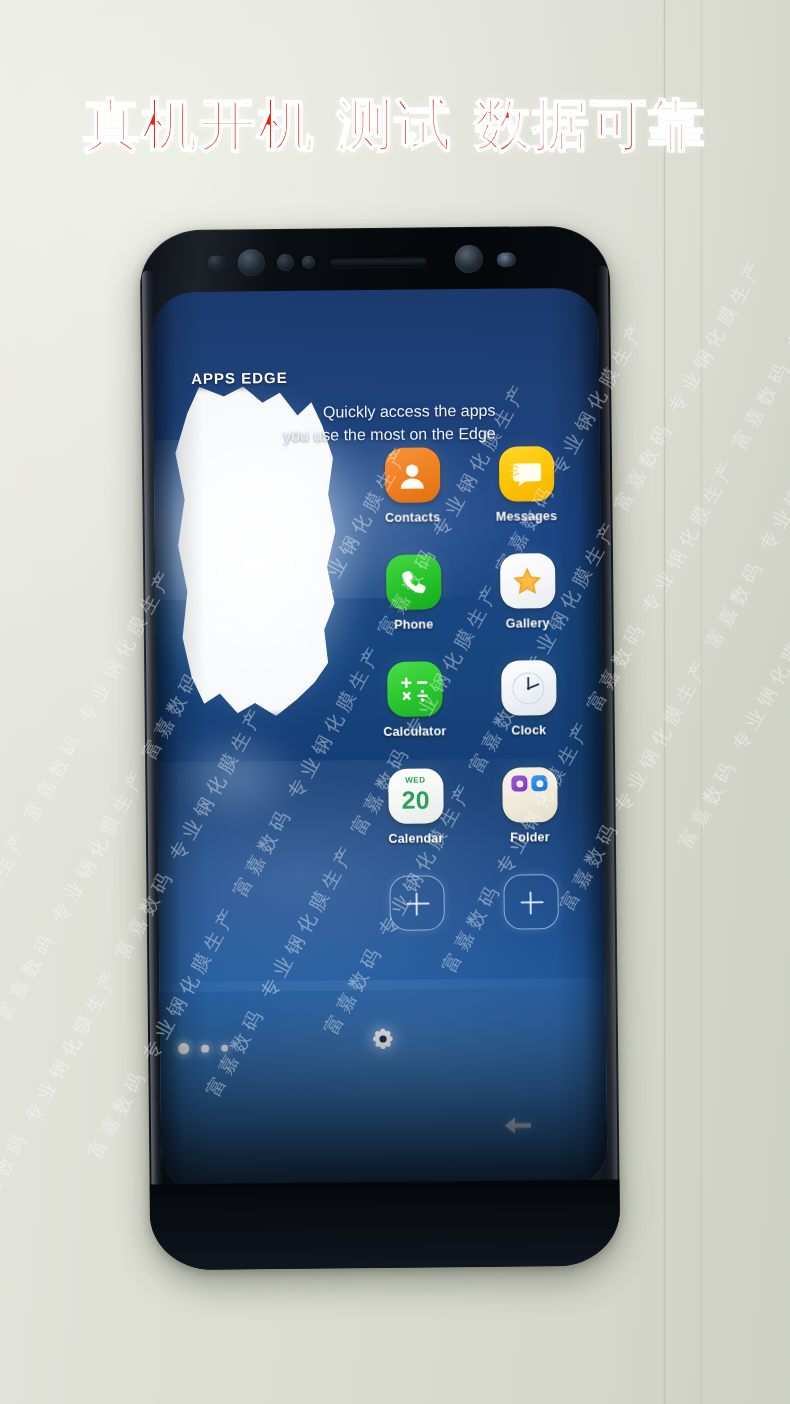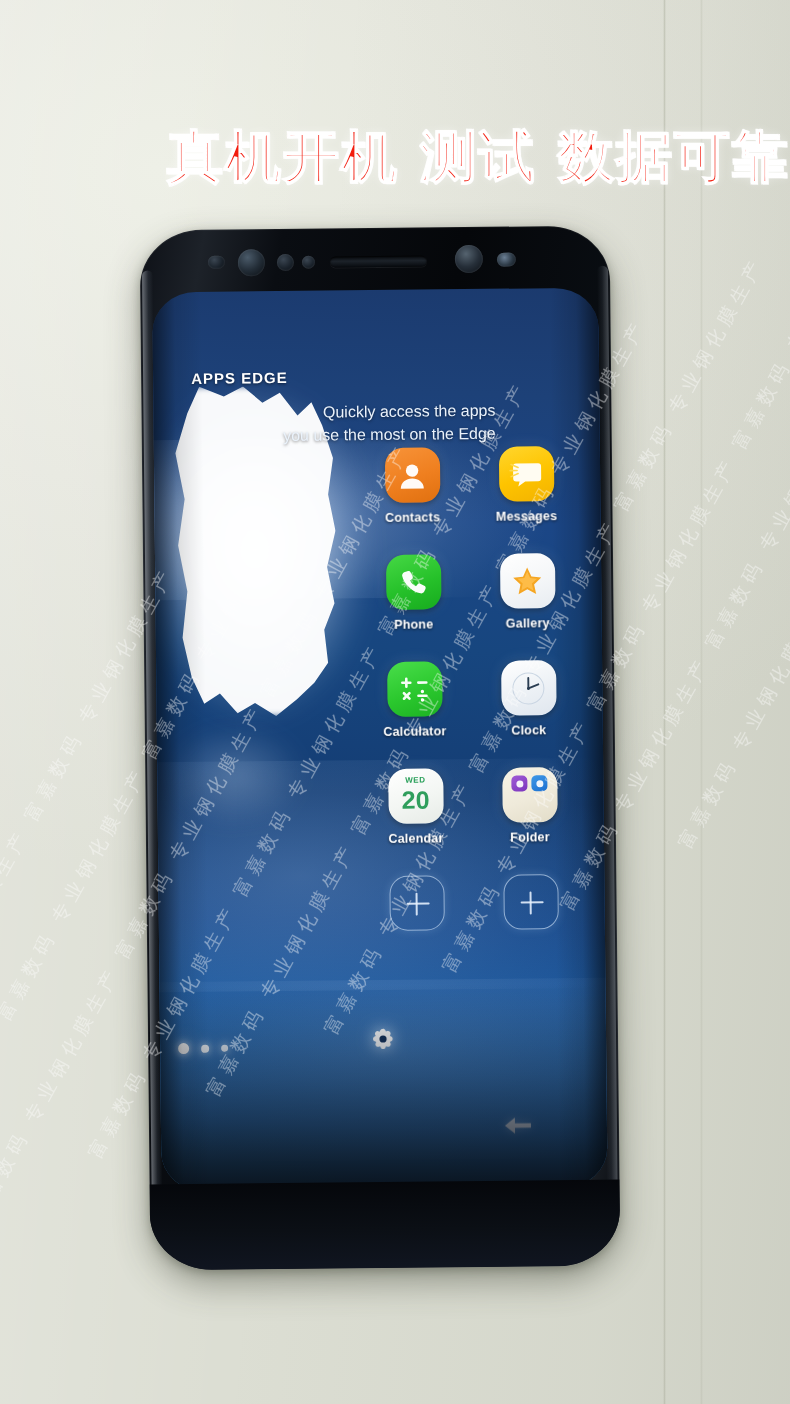--- a/index.html
+++ b/index.html
@@ -43,34 +43,33 @@
   }
   .wall-seam.s1 { left: 663px; }
   .wall-seam.s2 { left: 700px; opacity: .5; }
 
   
   #headline {
     position: absolute;
     top: 88px;
     left: 0;
     width: 100%;
-    text-align: right;
+    text-align: center;
     font-size: 56px;
     font-weight: bold;
     letter-spacing: 2px;
     color: #f31c0d;
     -webkit-text-stroke: 1.5px #ffffff;
     text-shadow:
       0 0 2px rgba(255,255,255,0.95),
       1px 1px 0 rgba(255,255,255,0.8),
       -1px -1px 0 rgba(255,255,255,0.8),
       0 0 10px rgba(255,255,255,0.5);
     white-space: nowrap;
     font-family: "DejaVu Sans", sans-serif;
-    margin-top: 32px;
   }
 
   
   #phone {
     position: absolute;
     left: 145px;
     top: 228px;
     width: 470px;
     height: 1040px;
     border-radius: 62px / 56px;

